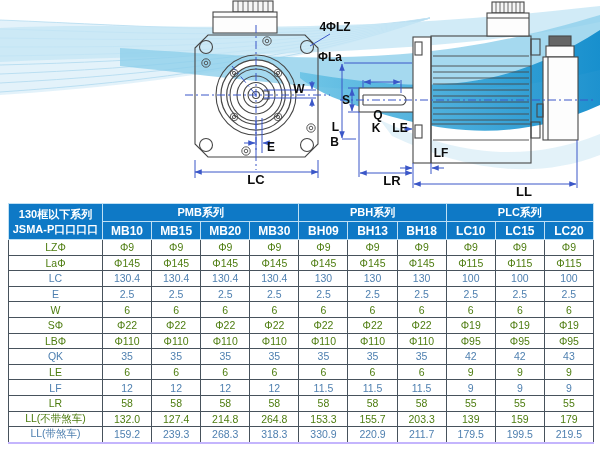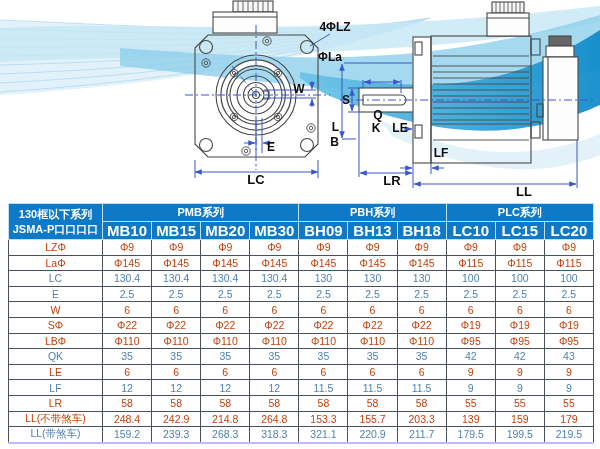--- a/index.html
+++ b/index.html
@@ -12,27 +12,27 @@
 
   table.spec{
     position:absolute;top:203px;left:8px;width:585px;
     border-collapse:collapse;table-layout:fixed;padding-left:31px;
   }
   thead th{
     background:#0e79c6;color:#fff;font-weight:bold;
     border:1px solid #bfe0f4;padding:0;text-align:center;
   }
   thead tr.series th{font-size:11px;height:17px}
-  thead tr.models th{font-size:15px;height:17px}
+  thead tr.models th{font-size:12px;height:17px}
   th.corner{font-size:10.5px;line-height:1.3;height:36px}
   tbody th,tbody td{
     background:#fff;border:1px solid #47525c;padding:0;
     text-align:center;font-size:10.5px;font-weight:normal;height:14.6px;
   }
-  tbody tr.tone-dark{color:#c2410c}
+  tbody tr.tone-dark{color:#4d7c0f}
   tbody tr.tone-blue{color:#4f80b0}
   tbody tr:last-child th,tbody tr:last-child td{border-bottom:2px solid #c4b5fd}
   text.dim{font:bold 12px "Liberation Sans","DejaVu Sans",sans-serif;fill:#0c0c0c}
   text.dimBig{font:bold 13px "Liberation Sans","DejaVu Sans",sans-serif;fill:#0c0c0c}
 </style>
 </head>
 <body>
 
 <div class="hero">
 <svg width="600" height="203" viewBox="0 0 600 203">
@@ -394,38 +394,38 @@
         <td>58</td>
         <td>58</td>
         <td>58</td>
         <td>58</td>
         <td>55</td>
         <td>55</td>
         <td>55</td>
       </tr>
       <tr class="tone-dark">
         <th>LL(不带煞车)</th>
-        <td>248.4</td>
-        <td>242.9</td>
+        <td>132.0</td>
+        <td>127.4</td>
         <td>214.8</td>
         <td>264.8</td>
         <td>153.3</td>
         <td>155.7</td>
         <td>203.3</td>
         <td>139</td>
         <td>159</td>
         <td>179</td>
       </tr>
       <tr class="tone-blue">
         <th>LL(带煞车)</th>
         <td>159.2</td>
         <td>239.3</td>
         <td>268.3</td>
         <td>318.3</td>
-        <td>321.1</td>
+        <td>330.9</td>
         <td>220.9</td>
         <td>211.7</td>
         <td>179.5</td>
         <td>199.5</td>
         <td>219.5</td>
       </tr>
     </tbody>
 </table>
 
 </body></html>

